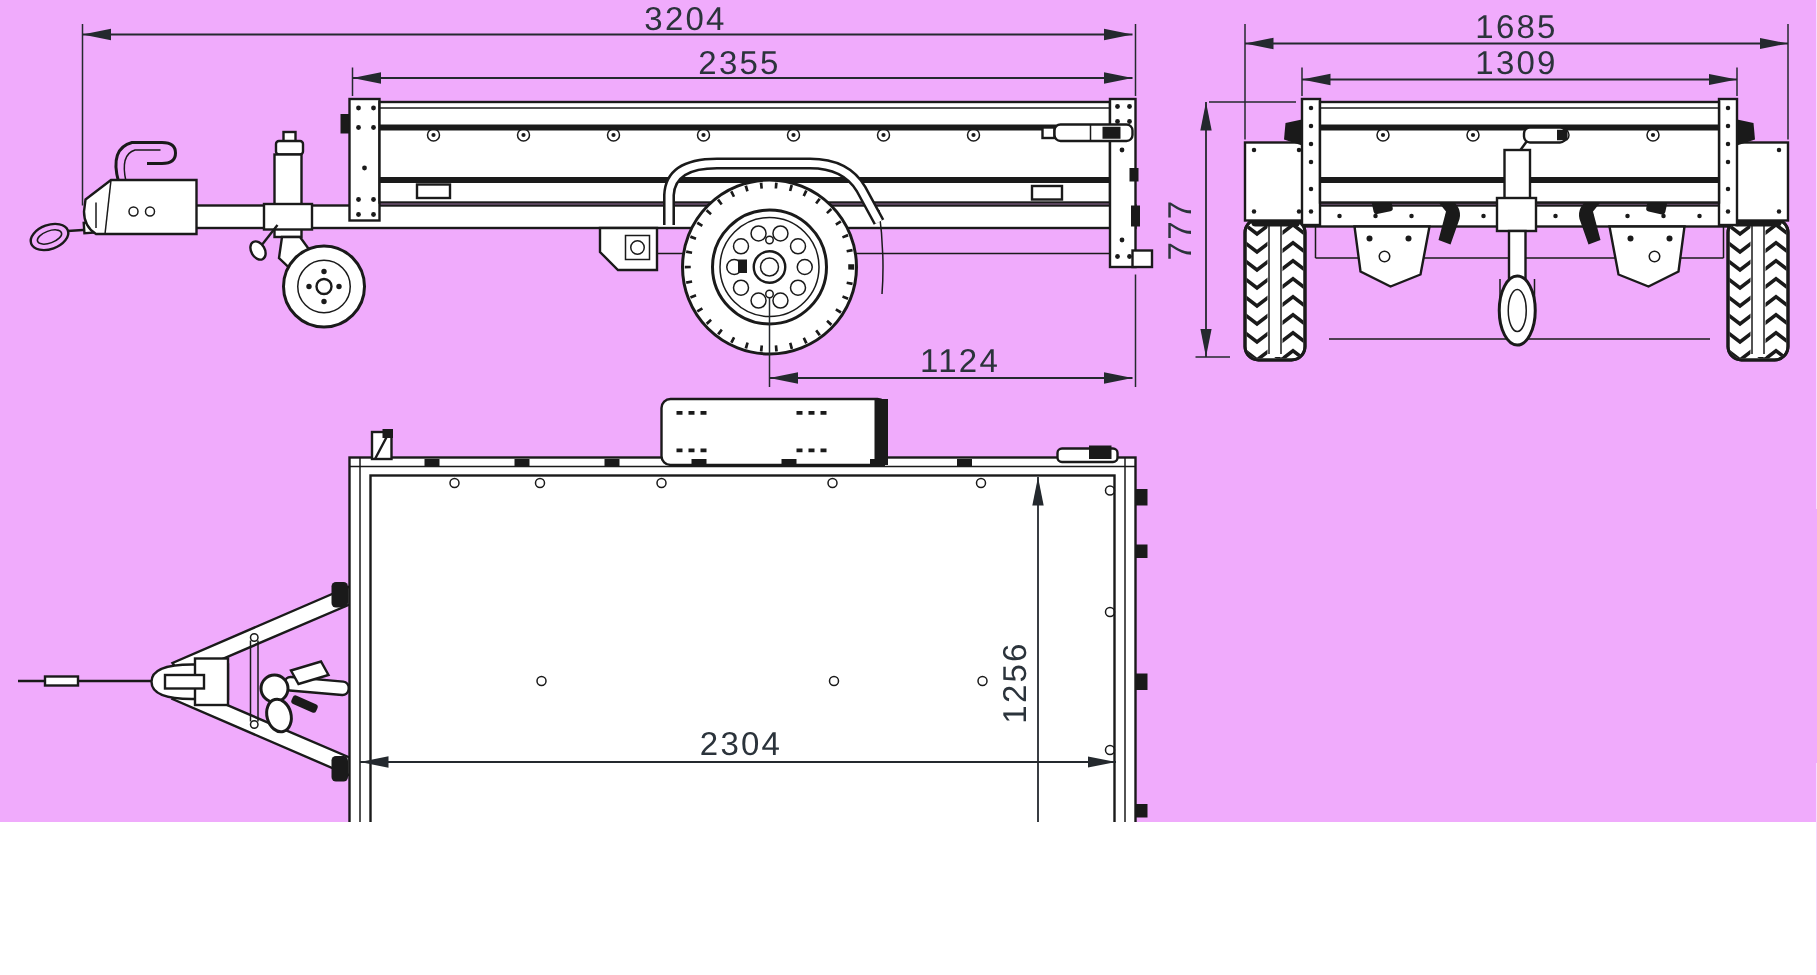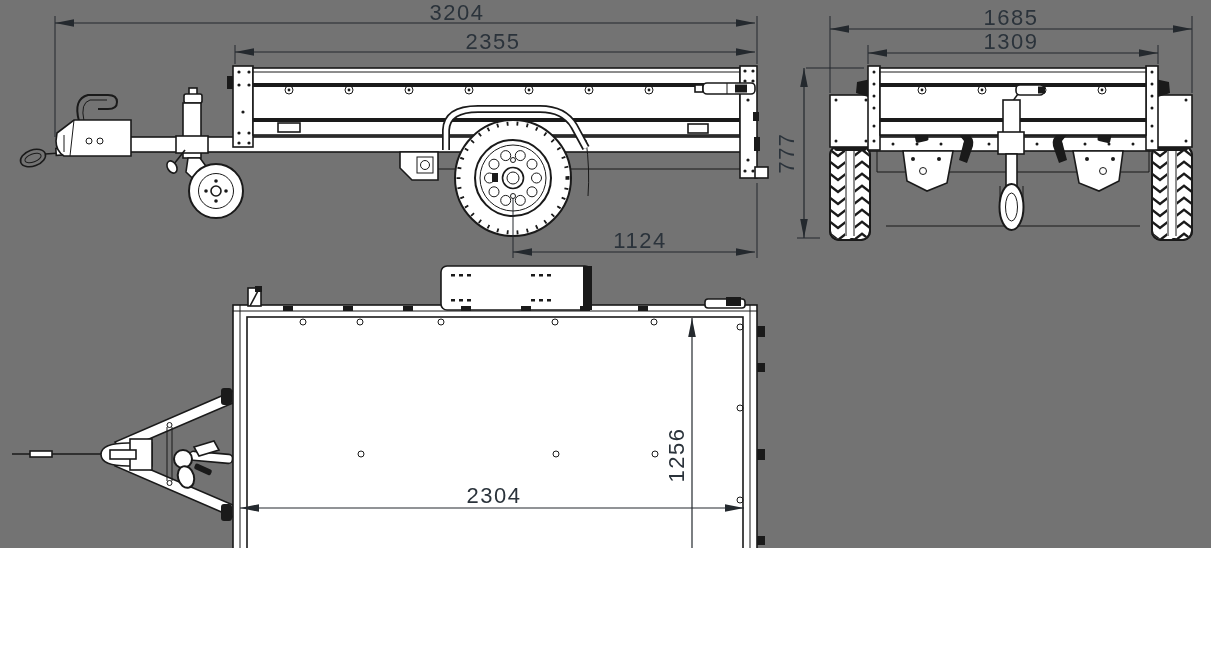--- a/index.html
+++ b/index.html
@@ -1,16 +1,16 @@
 <!DOCTYPE html>
 <html><head>
 <meta charset="utf-8">
 <style>
   html,body{margin:0;padding:0;background:#fff;}
-  .stage{width:1211px;height:548px;position:relative;background:#737373;}
+  .stage{width:1211px;height:548px;position:relative;background:#f0abfc;}
   svg{display:block;}
   .ln{stroke:#1a1a1a;stroke-width:1.6;fill:none}
   .lt{stroke:#1a1a1a;stroke-width:1;fill:none}
   .wf{fill:#fff;stroke:#1a1a1a;stroke-width:1.6}
   .wf2{fill:#fff;stroke:#1a1a1a;stroke-width:2}
   .nf{fill:none;stroke:#1a1a1a;stroke-width:2}
   .dk{fill:#1a1a1a;stroke:none}
   .dt{fill:#1a1a1a;stroke:none}
   .dim{stroke:#24292e;stroke-width:1.2;fill:none}
   .ext{stroke:#24292e;stroke-width:1;fill:none}

